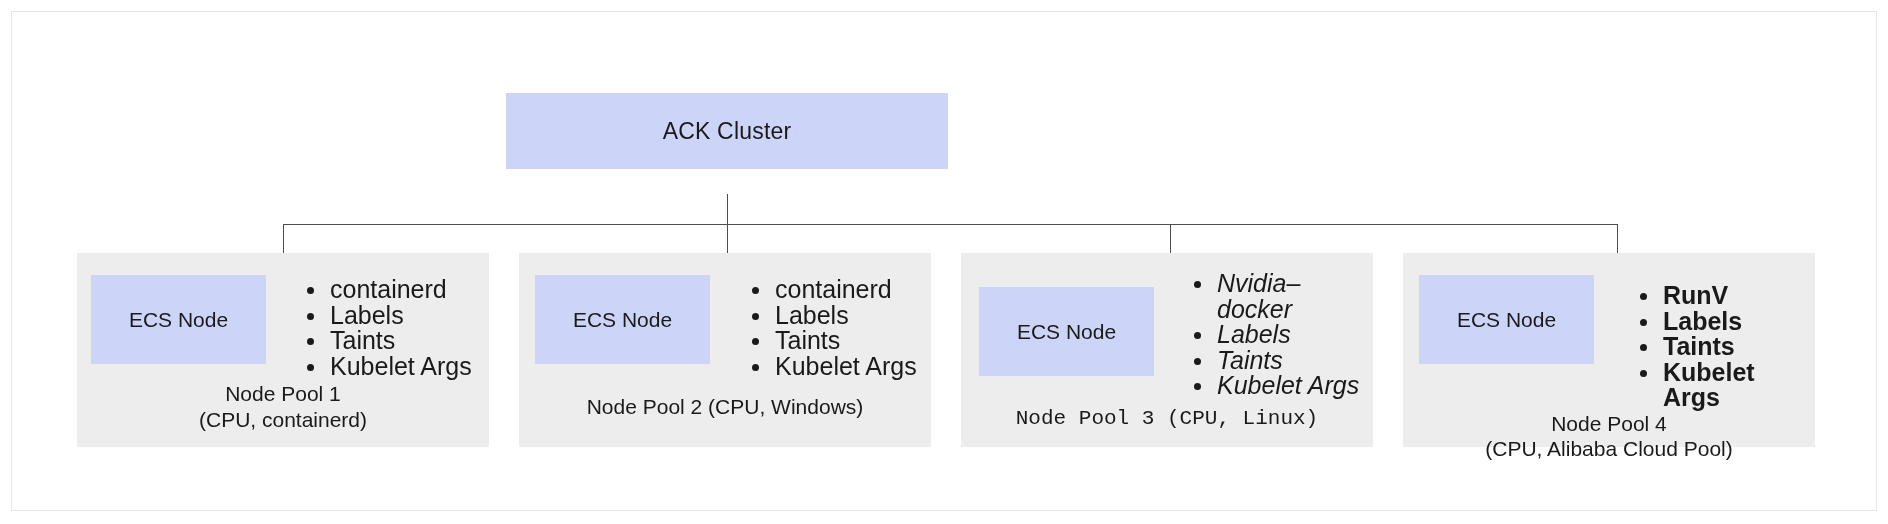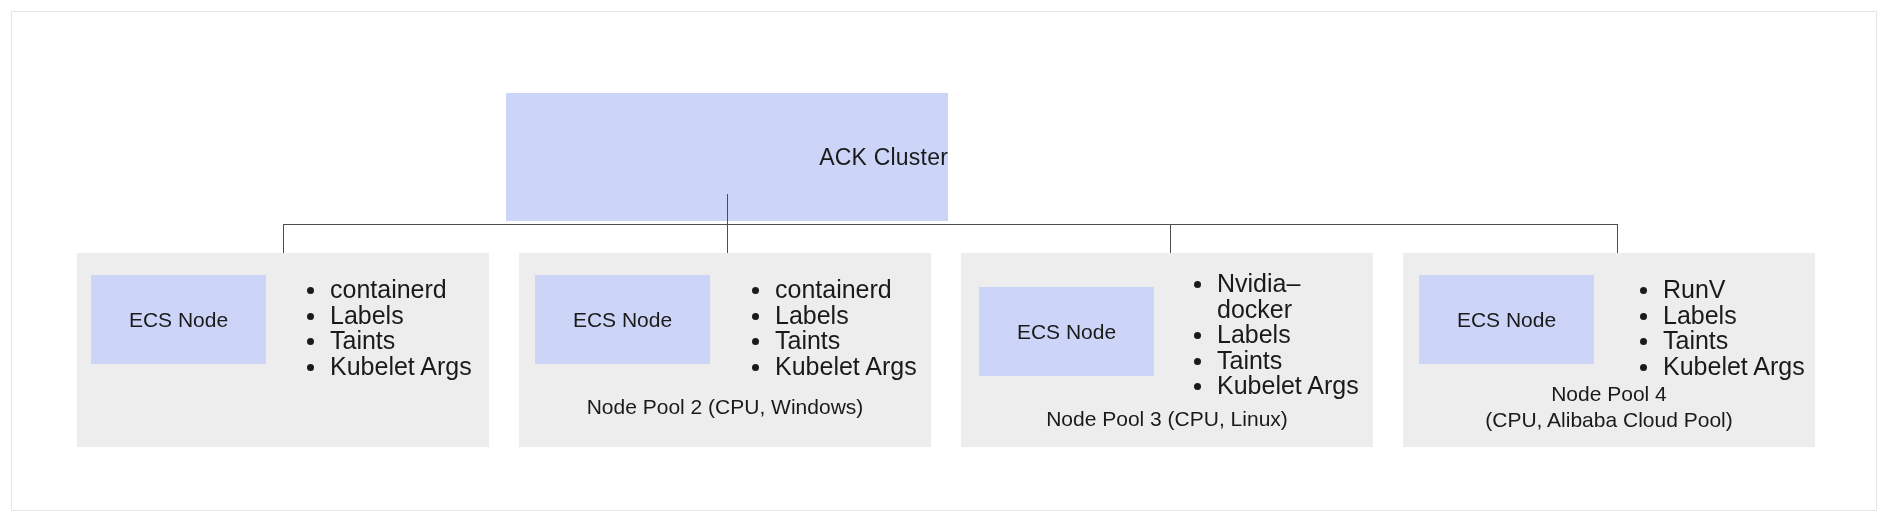--- a/index.html
+++ b/index.html
@@ -29,25 +29,25 @@
     border: 1px solid #e6e6e6;
     background: #ffffff;
   }
 
   
   .root-box {
     position: absolute;
     left: 506px;
     top: 93px;
     width: 442px;
-    height: 128px;
+    height: 76px;
     background: #ccd5f7;
     display: flex;
     align-items: center;
-    justify-content: flex-end;
+    justify-content: center;
   }
   .root-box .root-label {
     font-size: 23px;
     color: #1a1a1a;
     letter-spacing: 0.2px;
   }
 
   
   .line {
     position: absolute;
@@ -122,29 +122,29 @@
   #pool-2 { left: 519px; top: 253px; width: 412px; height: 194px; }
   #pool-2 .pool-body  { padding: 22px 0 0 0; }
   #pool-2 .ecs-box    { margin-left: 16px; width: 175px; height: 89px; }
   #pool-2 .bullets    { margin-left: 38px; margin-top: 2px; }
   #pool-2 .pool-caption { padding-bottom: 28px; }
 
   
   #pool-3 { left: 961px; top: 253px; width: 412px; height: 194px; }
   #pool-3 .pool-body  { padding: 18px 0 0 0; }
   #pool-3 .ecs-box    { margin-left: 18px; width: 175px; height: 89px; margin-top: 16px; }
-  #pool-3 .bullets    { margin-left: 36px; margin-top: 0; }
+  #pool-3 .bullets    { margin-left: 36px; margin-top: 0; font-style: italic; }
   #pool-3 .bullets li.wrap { max-width: 112px; }
-  #pool-3 .pool-caption { padding-bottom: 16px; }
+  #pool-3 .pool-caption { padding-bottom: 16px; font-family: Liberation Mono, monospace; }
 
   
   #pool-4 { left: 1403px; top: 253px; width: 412px; height: 194px; }
   #pool-4 .pool-body  { padding: 22px 0 0 0; }
   #pool-4 .ecs-box    { margin-left: 16px; width: 175px; height: 89px; }
-  #pool-4 .bullets    { margin-left: 42px; margin-top: 2px; }
+  #pool-4 .bullets    { margin-left: 42px; margin-top: 8px; font-weight: bold; }
   #pool-4 .pool-caption { padding-bottom: 15px; }
 </style>
 </head>
 <body>
 
 <div id="canvas">
 
   <div class="page-frame"></div>
 
   <div class="root-box">
@@ -169,20 +169,22 @@
         <span class="ecs-label">ECS Node</span>
       </div>
       <ul class="bullets">
         <li>containerd</li>
         <li>Labels</li>
         <li>Taints</li>
         <li>Kubelet Args</li>
       </ul>
     </div>
     <div class="pool-caption">
+      <div>Node Pool  1</div>
+      <div>(CPU, containerd)</div>
     </div>
   </div>
 
   <div class="pool" id="pool-2">
     <div class="pool-body">
       <div class="ecs-box">
         <span class="ecs-label">ECS Node</span>
       </div>
       <ul class="bullets">
         <li>containerd</li>

